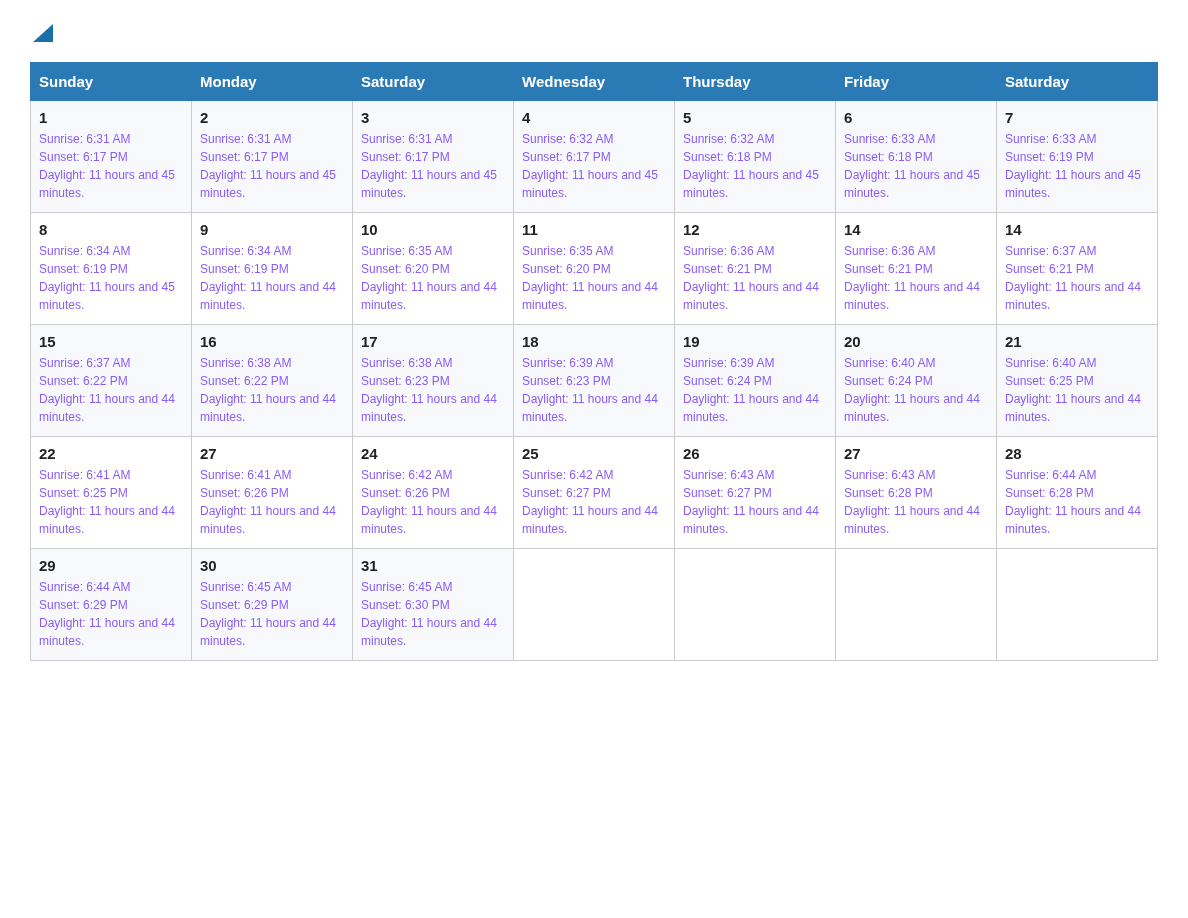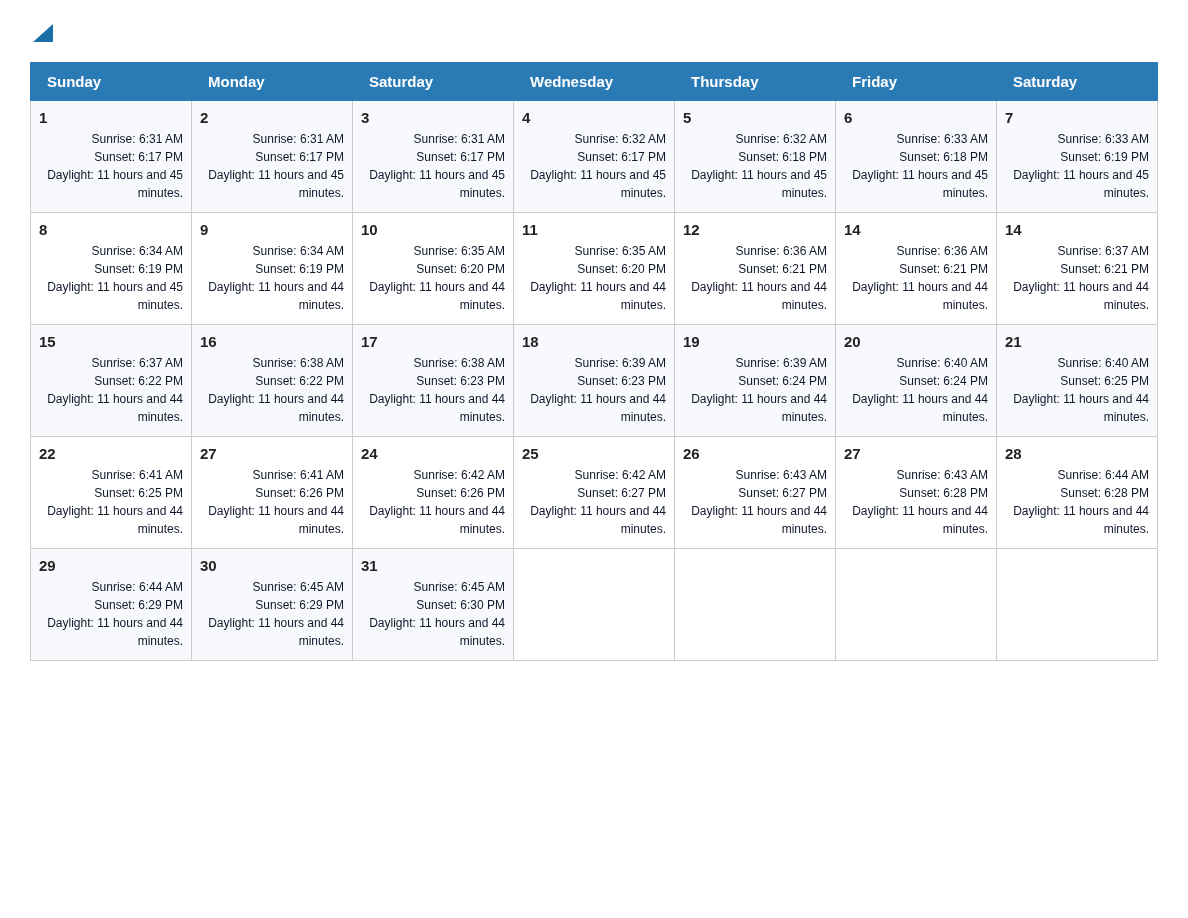--- a/index.html
+++ b/index.html
@@ -48,21 +48,21 @@
     table {
       width: 100%;
       border-collapse: collapse;
       table-layout: fixed;
     }
     thead tr th {
       background-color: #2a7ab5;
       color: #fff;
       font-size: 15px;
       font-weight: bold;
-      padding: 10px 16px;
+      padding: 10px 8px;
       text-align: left;
       border: 1px solid #2a7ab5;
     }
     tbody tr td {
       vertical-align: top;
       padding: 8px 8px 10px 8px;
       border: 1px solid #ccc;
       font-size: 12.5px;
       color: #222;
       height: 100px;
@@ -73,22 +73,21 @@
     }
     .day-number {
       font-size: 15px;
       font-weight: bold;
       margin-bottom: 4px;
       display: block;
     }
     .day-info {
       font-size: 12px;
       line-height: 1.5;
-      color: #0f172a;
-      text-align: right;
+      color: #8b5cf6;
     }
     td.empty {
       background: #fff !important;
     }
   </style>
 </head>
 <body>
 
 <div class="header">
   <div class="logo">

